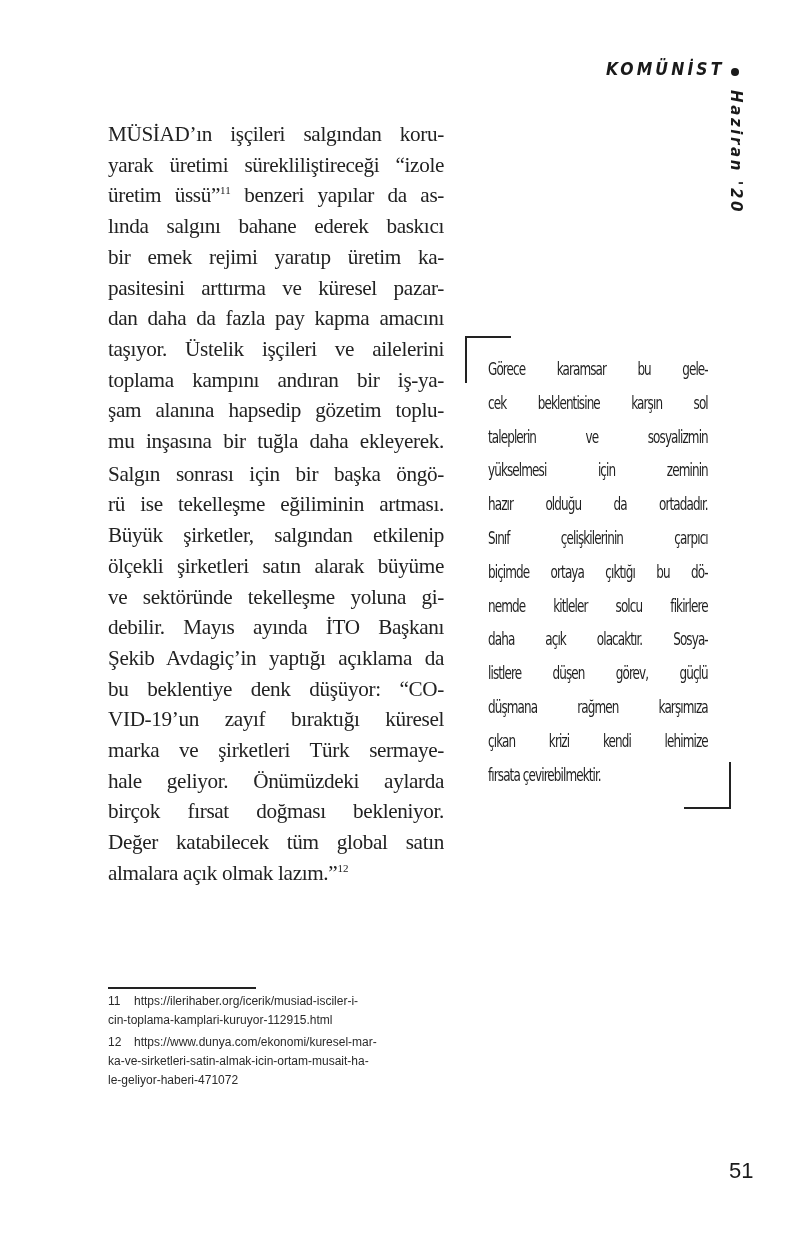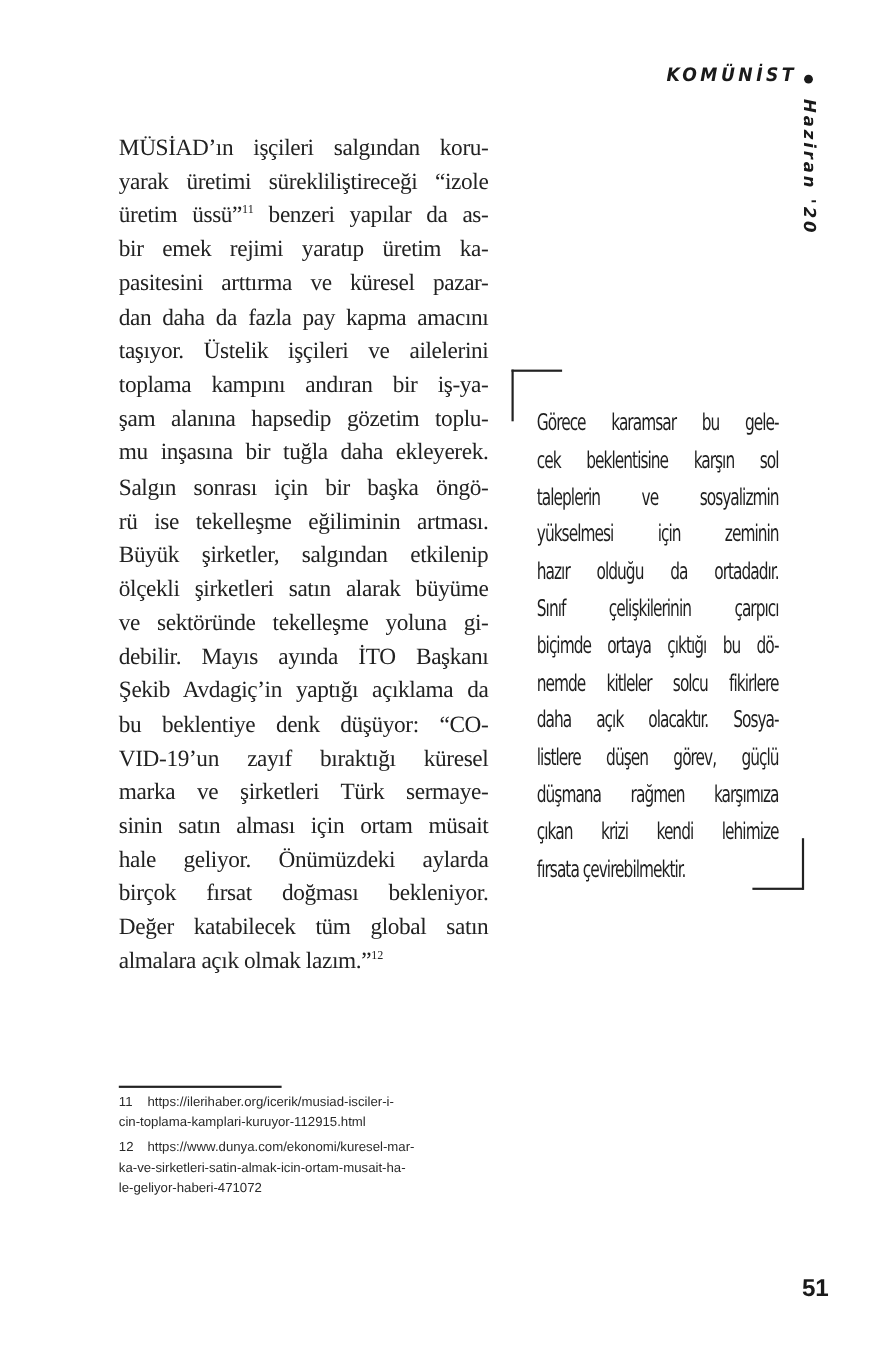--- a/index.html
+++ b/index.html
@@ -149,24 +149,24 @@
     position: absolute;
     left: 684px;
     top: 807px;
     width: 46px;
     height: 1.5px;
     background: #222;
   }
   .pull-quote {
     position: absolute;
     left: 488px;
-    top: 368px;
+    top: 352px;
     width: 220px;
     font-family: "DejaVu Sans Condensed", "DejaVu Sans", sans-serif;
-    font-size: 21px;
+    font-size: 18px;
     line-height: 33.8px;
     color: #1f1f1f;
     letter-spacing: -1.2px;
   }
   .pq-line {
     display: block;
     white-space: nowrap;
     text-align: justify;
     text-align-last: justify;
     transform: scaleX(0.74);
@@ -174,57 +174,57 @@
     width: 297px;
   }
   .pq-line.last {
     text-align-last: left;
   }
   .page-number {
     position: absolute;
     left: 729px;
     top: 1158px;
     font-family: "Liberation Sans", sans-serif;
-    font-weight: bold;
+    font-weight: normal;
     font-size: 22px;
     color: #1a1a1a;
   }
 </style>
 </head>
 <body>
 
 <div class="header-title">KOMÜNİST</div>
 <div class="header-dot"></div>
 <div class="issue-vertical">Haziran '20</div>
 
 <div class="body-col">
   <p>
     <span class="body-line">MÜSİAD’ın işçileri salgından koru-</span>
     <span class="body-line">yarak üretimi sürekliliştireceği “izole</span>
     <span class="body-line"><span>üretim üssü”</span><sup class="fn">11</sup> <span>benzeri yapılar da as-</span></span>
+    <span class="body-line">lında salgını bahane ederek baskıcı</span>
     <span class="body-line">bir emek rejimi yaratıp üretim ka-</span>
     <span class="body-line">pasitesini arttırma ve küresel pazar-</span>
     <span class="body-line">dan daha da fazla pay kapma amacını</span>
     <span class="body-line">taşıyor. Üstelik işçileri ve ailelerini</span>
     <span class="body-line">toplama kampını andıran bir iş-ya-</span>
     <span class="body-line">şam alanına hapsedip gözetim toplu-</span>
     <span class="body-line">mu inşasına bir tuğla daha ekleyerek.</span>
   </p>
   <p>
     <span class="body-line">Salgın sonrası için bir başka öngö-</span>
     <span class="body-line">rü ise tekelleşme eğiliminin artması.</span>
     <span class="body-line">Büyük şirketler, salgından etkilenip</span>
     <span class="body-line">ölçekli şirketleri satın alarak büyüme</span>
     <span class="body-line">ve sektöründe tekelleşme yoluna gi-</span>
     <span class="body-line">debilir. Mayıs ayında İTO Başkanı</span>
     <span class="body-line">Şekib Avdagiç’in yaptığı açıklama da</span>
     <span class="body-line">bu beklentiye denk düşüyor: “CO-</span>
     <span class="body-line">VID-19’un zayıf bıraktığı küresel</span>
     <span class="body-line">marka ve şirketleri Türk sermaye-</span>
-    <span class="body-line">sinin satın alması için ortam müsait</span>
     <span class="body-line">hale geliyor. Önümüzdeki aylarda</span>
     <span class="body-line">birçok fırsat doğması bekleniyor.</span>
     <span class="body-line">Değer katabilecek tüm global satın</span>
     <span class="body-line last"><span>almalara açık olmak lazım.”</span><sup class="fn">12</sup></span>
   </p>
 </div>
 
 <div class="bracket-tl-v"></div>
 <div class="bracket-tl-h"></div>
 <div class="pull-quote">

